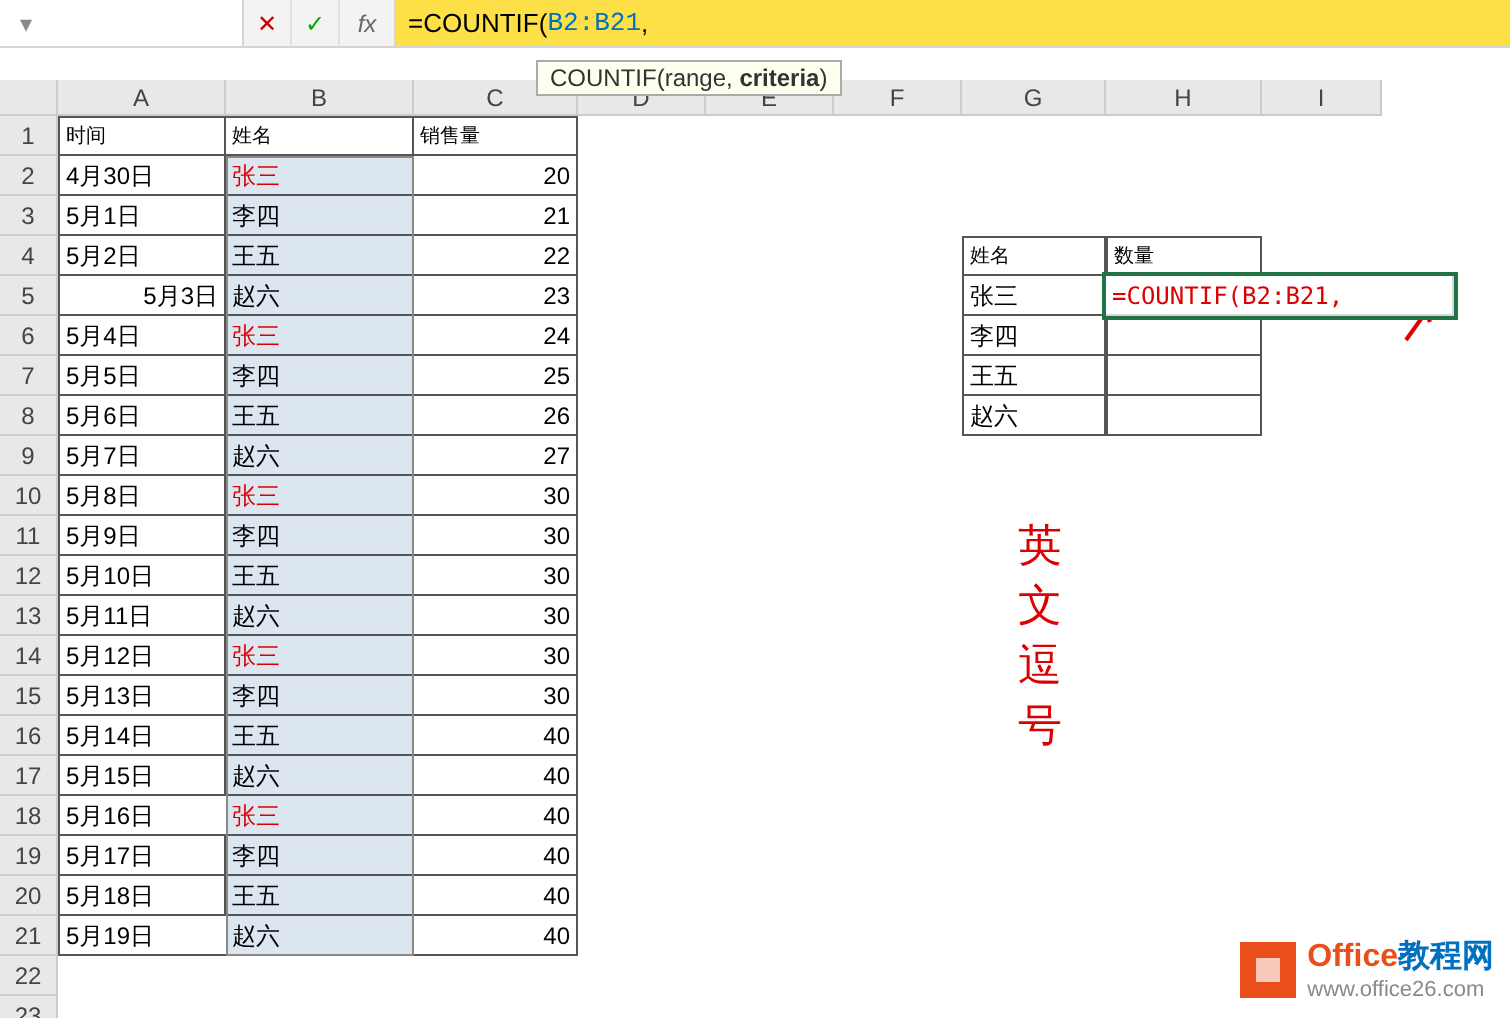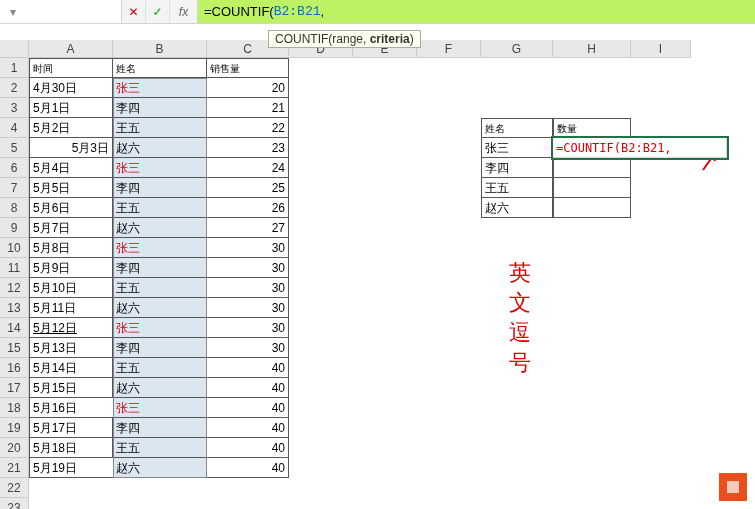--- a/index.html
+++ b/index.html
@@ -53,21 +53,21 @@
       color: #666;
       border-right: 1px solid #d4d4d4;
       background: #f3f3f3;
     }
     .formula-input {
       flex: 1;
       height: 100%;
       padding-left: 6px;
       display: flex;
       align-items: center;
-      background: #bef264;
+      background: #fde047;
       font-size: 13px;
     }
     .formula-input .ref { color: #0070c0; font-family: Liberation Mono, monospace; }
     .formula-hint {
       position: absolute;
       left: 268px;
       top: 30px;
       background: #fffff0;
       border: 1px solid #aaa;
       padding: 1px 6px;
@@ -302,21 +302,21 @@
         <div class="cell brd num" style="left: 178px; top: 180px; width: 82px;">30</div>
         <div class="cell brd brd-left" style="left: 0px; top: 200px; width: 84px;">5月9日</div>
         <div class="cell brd sel" style="left: 84px; top: 200px; width: 94px;">李四</div>
         <div class="cell brd num" style="left: 178px; top: 200px; width: 82px;">30</div>
         <div class="cell brd brd-left" style="left: 0px; top: 220px; width: 84px;">5月10日</div>
         <div class="cell brd sel" style="left: 84px; top: 220px; width: 94px;">王五</div>
         <div class="cell brd num" style="left: 178px; top: 220px; width: 82px;">30</div>
         <div class="cell brd brd-left" style="left: 0px; top: 240px; width: 84px;">5月11日</div>
         <div class="cell brd sel" style="left: 84px; top: 240px; width: 94px;">赵六</div>
         <div class="cell brd num" style="left: 178px; top: 240px; width: 82px;">30</div>
-        <div class="cell brd brd-left" style="left: 0px; top: 260px; width: 84px; text-decoration: underline;">5月12日</div>
+        <div class="cell brd brd-left" style="left: 0px; top: 260px; width: 84px;">5月12日</div>
         <div class="cell brd sel red" style="left: 84px; top: 260px; width: 94px;">张三</div>
         <div class="cell brd num" style="left: 178px; top: 260px; width: 82px;">30</div>
         <div class="cell brd brd-left" style="left: 0px; top: 280px; width: 84px;">5月13日</div>
         <div class="cell brd sel" style="left: 84px; top: 280px; width: 94px;">李四</div>
         <div class="cell brd num" style="left: 178px; top: 280px; width: 82px;">30</div>
         <div class="cell brd brd-left" style="left: 0px; top: 300px; width: 84px;">5月14日</div>
         <div class="cell brd sel" style="left: 84px; top: 300px; width: 94px;">王五</div>
         <div class="cell brd num" style="left: 178px; top: 300px; width: 82px;">40</div>
         <div class="cell brd brd-left" style="left: 0px; top: 320px; width: 84px;">5月15日</div>
         <div class="cell brd sel" style="left: 84px; top: 320px; width: 94px;">赵六</div>
@@ -361,13 +361,17 @@
     </svg>
   </div>
 </div>
 
 <div class="logo">
   <div class="logo-sq">
     <svg width="18" height="18">
         <rect x="3" y="3" width="12" height="12" fill="#fff" opacity="0.7"></rect>
       </svg>
   </div>
+  <div>
+    <span class="logo-txt1">Office</span><span class="logo-txt2">教程网</span>
+    <span class="logo-url">www.office26.com</span>
+  </div>
 </div>
 
 </body></html>

